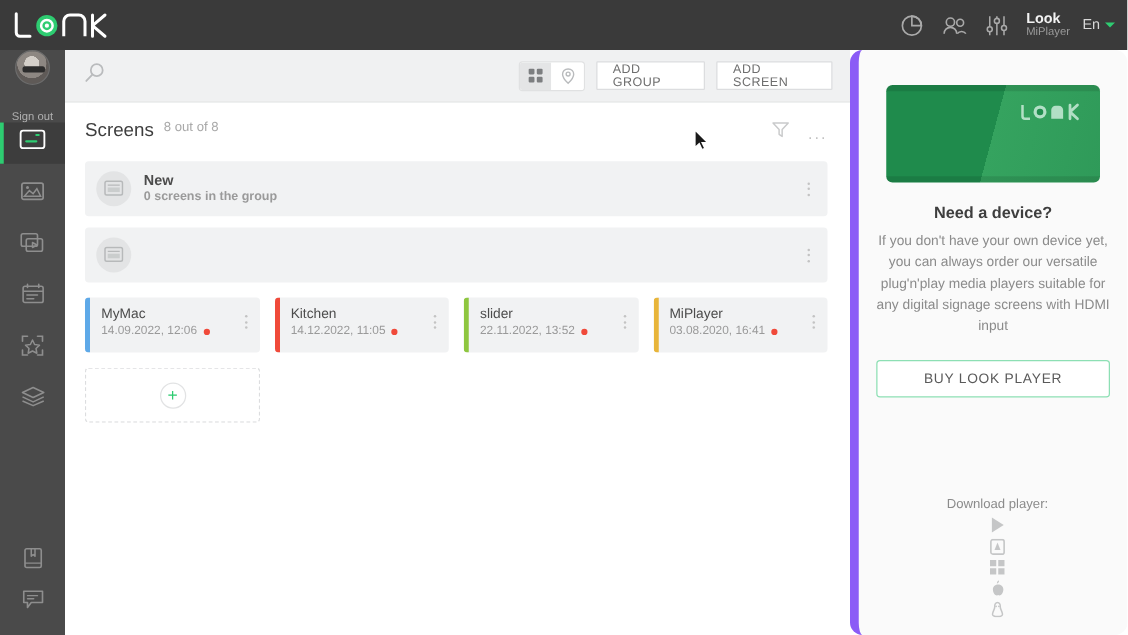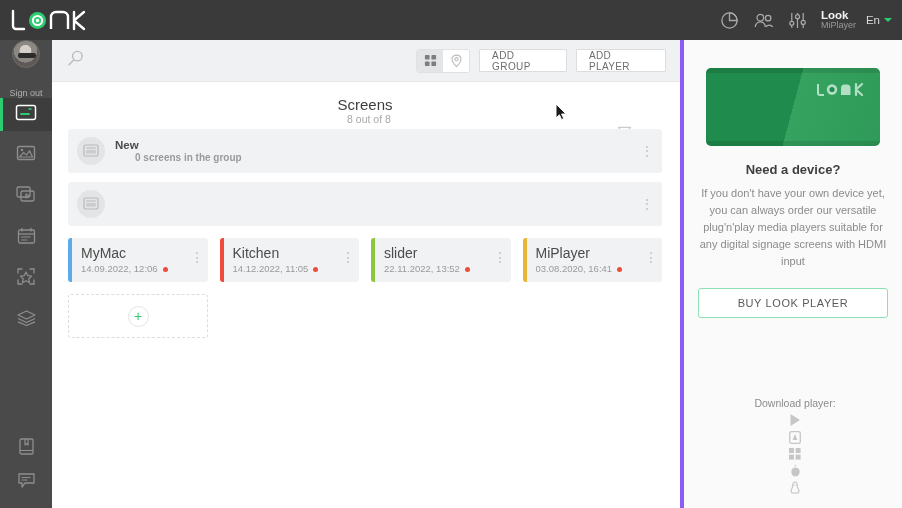--- a/index.html
+++ b/index.html
@@ -71,72 +71,72 @@
     background: #fff;
   }
   .vt.sel { background: #e4e5e6; }
   .btn-outline {
     height: 23px; padding: 0 12px; display: flex; align-items: center; justify-content: center;
     border: 1px solid #dcdddf; border-radius: 1px; background: #fff;
     font-size: 10px; letter-spacing: .4px; color: #6e6e6e;
   }
 
   .content { padding: 14px 18px 0 16px; }
-  .page-head { display: flex; align-items: center; height: 24px; flex-direction: column; }
+  .page-head { display: flex; align-items: flex-start; height: 24px; }
   .page-title { font-size: 15px; color: #3e3e3e; font-weight: normal; }
   .page-count { font-size: 10.5px; color: #a9a9a9; margin-left: 8px; }
   .head-actions { margin-left: auto; display: flex; align-items: center; gap: 14px; }
   .dots { letter-spacing: 1.6px; color: #c2c2c2; font-size: 13px; line-height: 1; }
 
   
   .group-row {
     margin-top: 9px; height: 44px; background: #f1f2f3; border-radius: 3px;
     display: flex; align-items: center; padding: 0 10px 0 9px; position: relative;
   }
   .grp-icon {
     width: 28px; height: 28px; border-radius: 50%; background: #e3e4e5;
     display: flex; align-items: center; justify-content: center; flex: none;
   }
   .grp-text { margin-left: 10px; line-height: 1.25; font-weight: bold; }
   .grp-name { font-size: 11.5px; color: #4c4c4c; }
-  .grp-sub { font-size: 10px; color: #9a9a9a; display: flex; align-items: center; gap: 4px; margin-left: 20px; }
+  .grp-sub { font-size: 10px; color: #9a9a9a; display: flex; align-items: center; gap: 4px; }
   .vdots {
     margin-left: auto; width: 10px; display: flex; flex-direction: column;
     align-items: center; gap: 2.5px;
   }
   .vdots i { width: 2px; height: 2px; background: #c3c3c3; border-radius: 50%; display: block; }
 
   
   .cards { display: flex; gap: 12px; margin-top: 12px; }
   .card {
     width: 140px; height: 44px; background: #f1f2f3; border-radius: 3px;
     display: flex; align-items: stretch; position: relative; overflow: hidden;
   }
   .card .bar { width: 4px; flex: none; }
   .card .cbody { padding: 6px 0 0 9px; line-height: 1.35; }
-  .card .cname { font-size: 14px; color: #4c4c4c; }
+  .card .cname { font-size: 11px; color: #4c4c4c; }
   .card .cdate { font-size: 9.5px; color: #9a9a9a; display: flex; align-items: center; gap: 5px; }
   .status-dot { width: 5px; height: 5px; border-radius: 50%; background: #f04a3a; display: inline-block; }
   .card .vdots { position: absolute; right: 6px; top: 14px; margin: 0; }
 
   .addcard {
     margin-top: 12px; width: 140px; height: 44px;
     border: 1px dashed #dcdddf; border-radius: 3px;
     display: flex; align-items: center; justify-content: center; background: #fff;
   }
   .plus-circle {
     width: 21px; height: 21px; border-radius: 50%; border: 1px solid #e2e3e4;
     display: flex; align-items: center; justify-content: center;
     color: #2ecc71; font-size: 14px; line-height: 1;
   }
 
   
   .rpanel {
     position: absolute; top: 40px; left: 680px; width: 222px; height: 468px;
-    background: #fafafa; border-left: 4px solid #8b5cf6;
+    background: #fafafa; border-left: 7px solid #8b5cf6; border-radius: 10px;
   }
   .device-wrap { padding: 28px 22px 0 22px; display: flex; justify-content: center; }
   .device {
     width: 178px; height: 78px; border-radius: 5px;
     background: linear-gradient(105deg, #1f8b4c 0%, #1f8b4c 50%, #35a35f 50%, #2f9a59 100%);
     position: relative; overflow: hidden;
   }
   .device::before {
     content: ""; position: absolute; left: 0; right: 0; top: 0; height: 5px;
     background: rgba(0,0,0,.10);
@@ -323,21 +323,21 @@
             </svg>
           </div>
           <div class="vt">
             <svg width="13" height="14" viewBox="0 0 14 15">
               <path d="M7 1.2 C10 1.2 11.8 3.2 11.8 5.7 C11.8 9 7 13.6 7 13.6 C7 13.6 2.2 9 2.2 5.7 C2.2 3.2 4 1.2 7 1.2 Z" fill="none" stroke="#b9bbbd" stroke-width="1.2"></path>
               <circle cx="7" cy="5.6" r="1.7" fill="none" stroke="#b9bbbd" stroke-width="1.2"></circle>
             </svg>
           </div>
         </div>
         <div class="btn-outline">ADD GROUP</div>
-        <div class="btn-outline">ADD PLAYER</div>
+        <div class="btn-outline">ADD SCREEN</div>
       </div>
     </div>
 
     <div class="content">
 
       <div class="page-head">
         <span class="page-title">Screens</span>
         <span class="page-count">8 out of 8</span>
         <div class="head-actions">
           <span>

